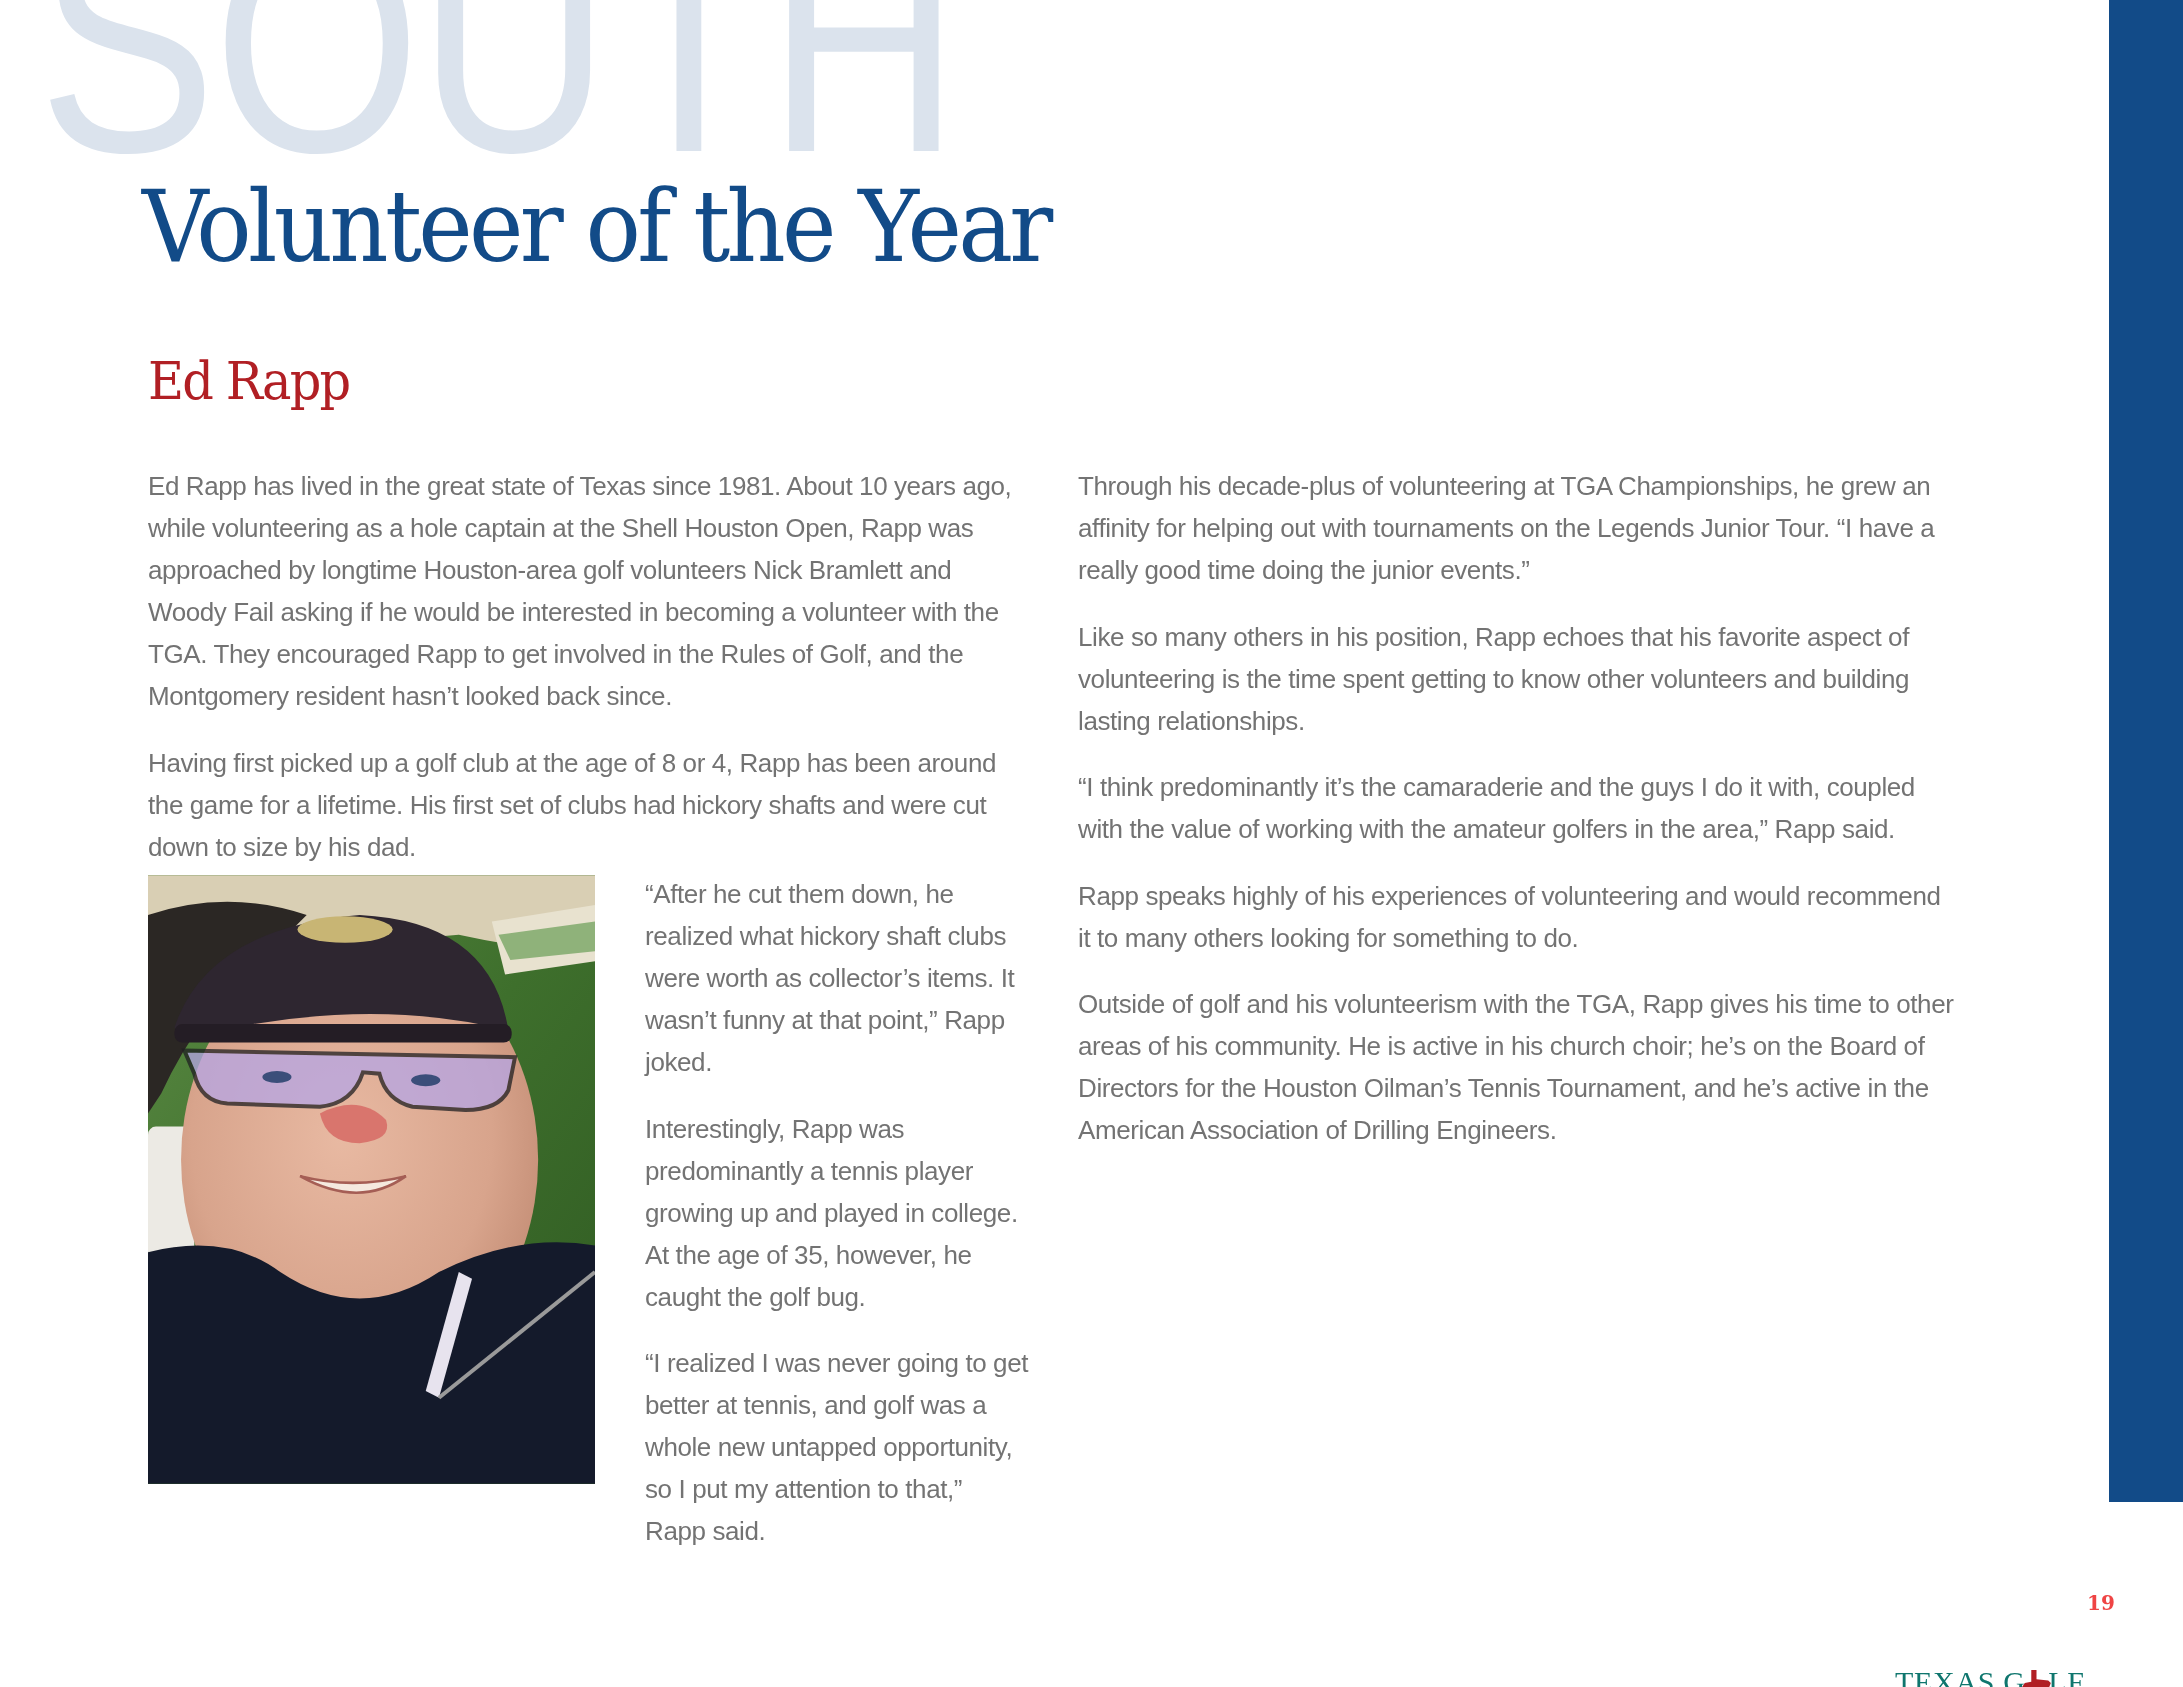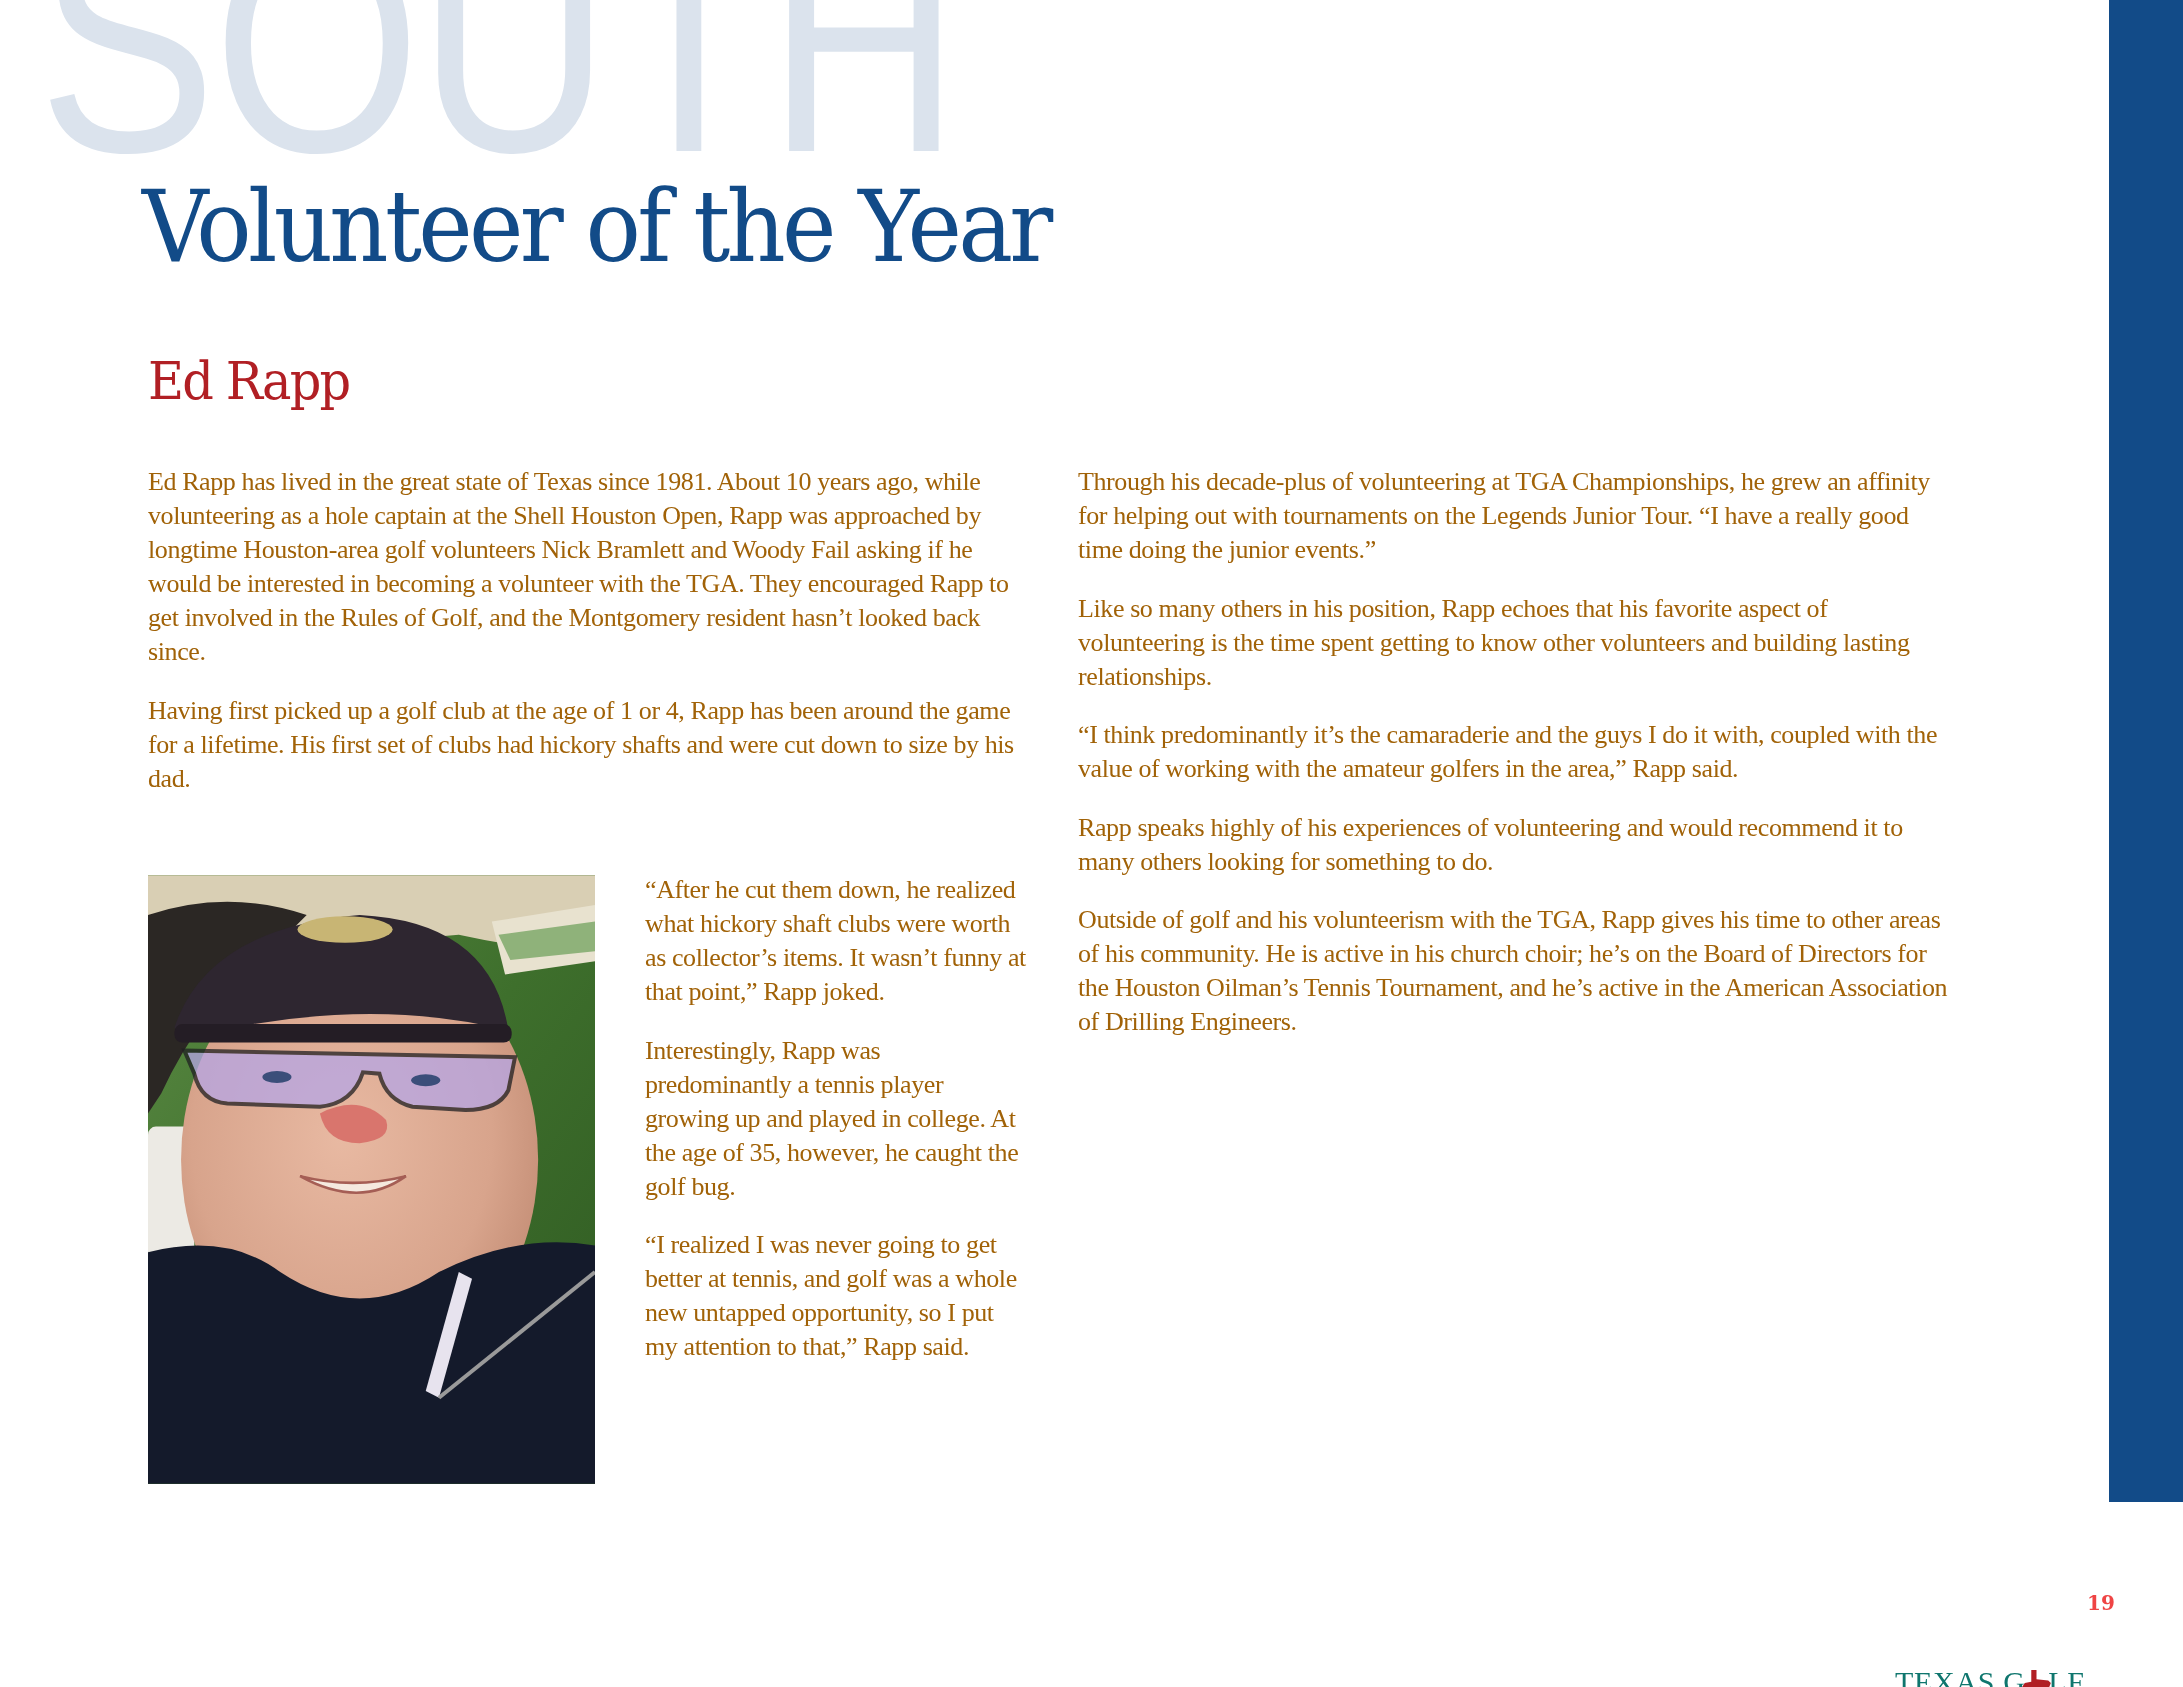--- a/index.html
+++ b/index.html
@@ -1,20 +1,20 @@
 <!DOCTYPE html>
 <html style="font-size:10.6px"><head>
 <meta charset="utf-8">
 <style>
   html, body { margin:0; padding:0; }
   body { width:2183px; height:1687px; position:relative; overflow:hidden; background:#ffffff; font-family:"Liberation Sans", sans-serif; }
   .watermark { position:absolute; left:38px; top:-112px; font-family:"Liberation Sans", sans-serif; font-size:311px; line-height:1; color:#dbe3ed; letter-spacing:-4px; font-weight:400; white-space:nowrap; transform:scaleX(0.86); transform-origin:left top; }
   .title { position:absolute; left:142px; top:177px; font-family:"DejaVu Serif", serif; font-size:99px; line-height:1; color:#124b88; letter-spacing:-4px; white-space:nowrap; transform:scaleX(0.93); transform-origin:left top; }
   .name { position:absolute; left:148px; top:355px; font-family:"DejaVu Serif", serif; font-size:52px; line-height:1; color:#b11f24; letter-spacing:-2px; white-space:nowrap; transform:scaleX(0.95); transform-origin:left top; }
-  .col { position:absolute; font-family:Liberation Serif, serif; font-size:26px; line-height:34px; color:#a16207; letter-spacing:-0.4px; }
+  .col { position:absolute; font-family:Liberation Sans, sans-serif; font-size:26px; line-height:42px; color:#737373; letter-spacing:-0.4px; }
   .col p { margin:0 0 24.5px 0; }
   .col-left { left:148px; top:465px; width:880px; }
   .col-mid { left:645px; top:873px; width:384px; }
   .col-right { left:1078px; top:465px; width:880px; }
   .photo { position:absolute; left:148px; top:875px; width:447px; height:609px; overflow:hidden; background:#3d6b2d; }
   .blue-bar { position:absolute; left:2109px; top:0; width:75px; height:1502px; background:#124b88; }
   .footer-logo { position:absolute; left:1895px; top:1662px; height:40px; display:flex; align-items:center; font-family:"Liberation Serif", serif; font-size:30px; color:#0f766e; letter-spacing:0.7px; white-space:nowrap; }
   .footer-logo .tx-star { display:inline-block; width:29px; height:30px; margin:0 -2.6px 0 -4px; position:relative; top:2.6px; }
   .page-num { position:absolute; left:2087px; top:1591px; font-family:"DejaVu Serif", serif; font-weight:bold; font-size:20px; color:#ef4444; }
 </style>
@@ -22,21 +22,21 @@
 <body>
 
 <div class="blue-bar"></div>
 
 <div class="watermark">SOUTH</div>
 <h1 class="title" style="margin:0;font-weight:normal;">Volunteer of the Year</h1>
 <h2 class="name" style="margin:0;font-weight:normal;">Ed Rapp</h2>
 
 <div class="col col-left">
   <p>Ed Rapp has lived in the great state of Texas since 1981. About 10 years ago, while volunteering as a hole captain at the Shell Houston Open, Rapp was approached by longtime Houston-area golf volunteers Nick Bramlett and Woody Fail asking if he would be interested in becoming a volunteer with the TGA. They encouraged Rapp to get involved in the Rules of Golf, and the Montgomery resident hasn’t looked back since.</p>
-  <p>Having first picked up a golf club at the age of 1 or 4, Rapp has been around the game for a lifetime. His first set of clubs had hickory shafts and were cut down to size by his dad.</p>
+  <p>Having first picked up a golf club at the age of 8 or 4, Rapp has been around the game for a lifetime. His first set of clubs had hickory shafts and were cut down to size by his dad.</p>
 </div>
 
 <div class="photo">
   <svg width="447" height="609" viewBox="0 0 676 920">
     <defs>
       <linearGradient id="trees" x1="0" y1="0" x2="1" y2="1">
         <stop offset="0" stop-color="#5b8a44"></stop>
         <stop offset="0.5" stop-color="#3e6f2c"></stop>
         <stop offset="1" stop-color="#2f5a22"></stop>
       </linearGradient>

